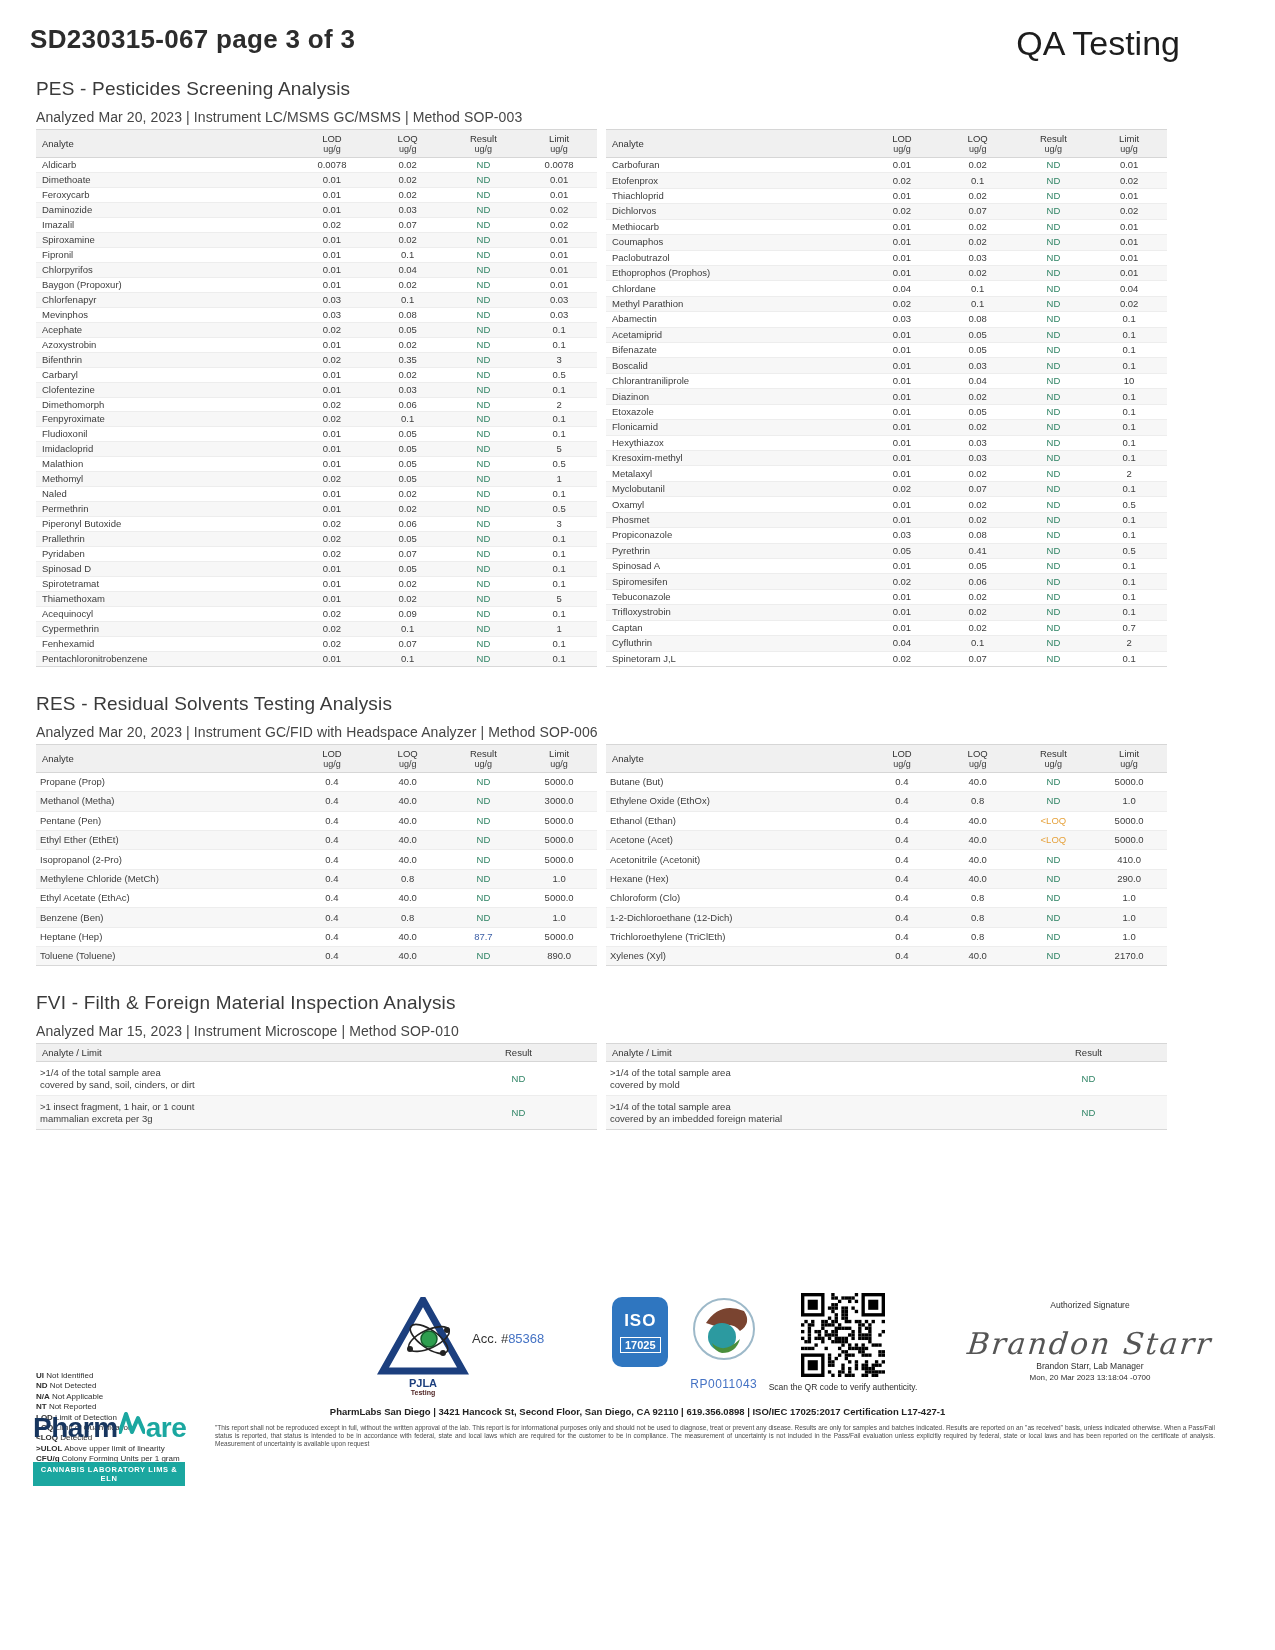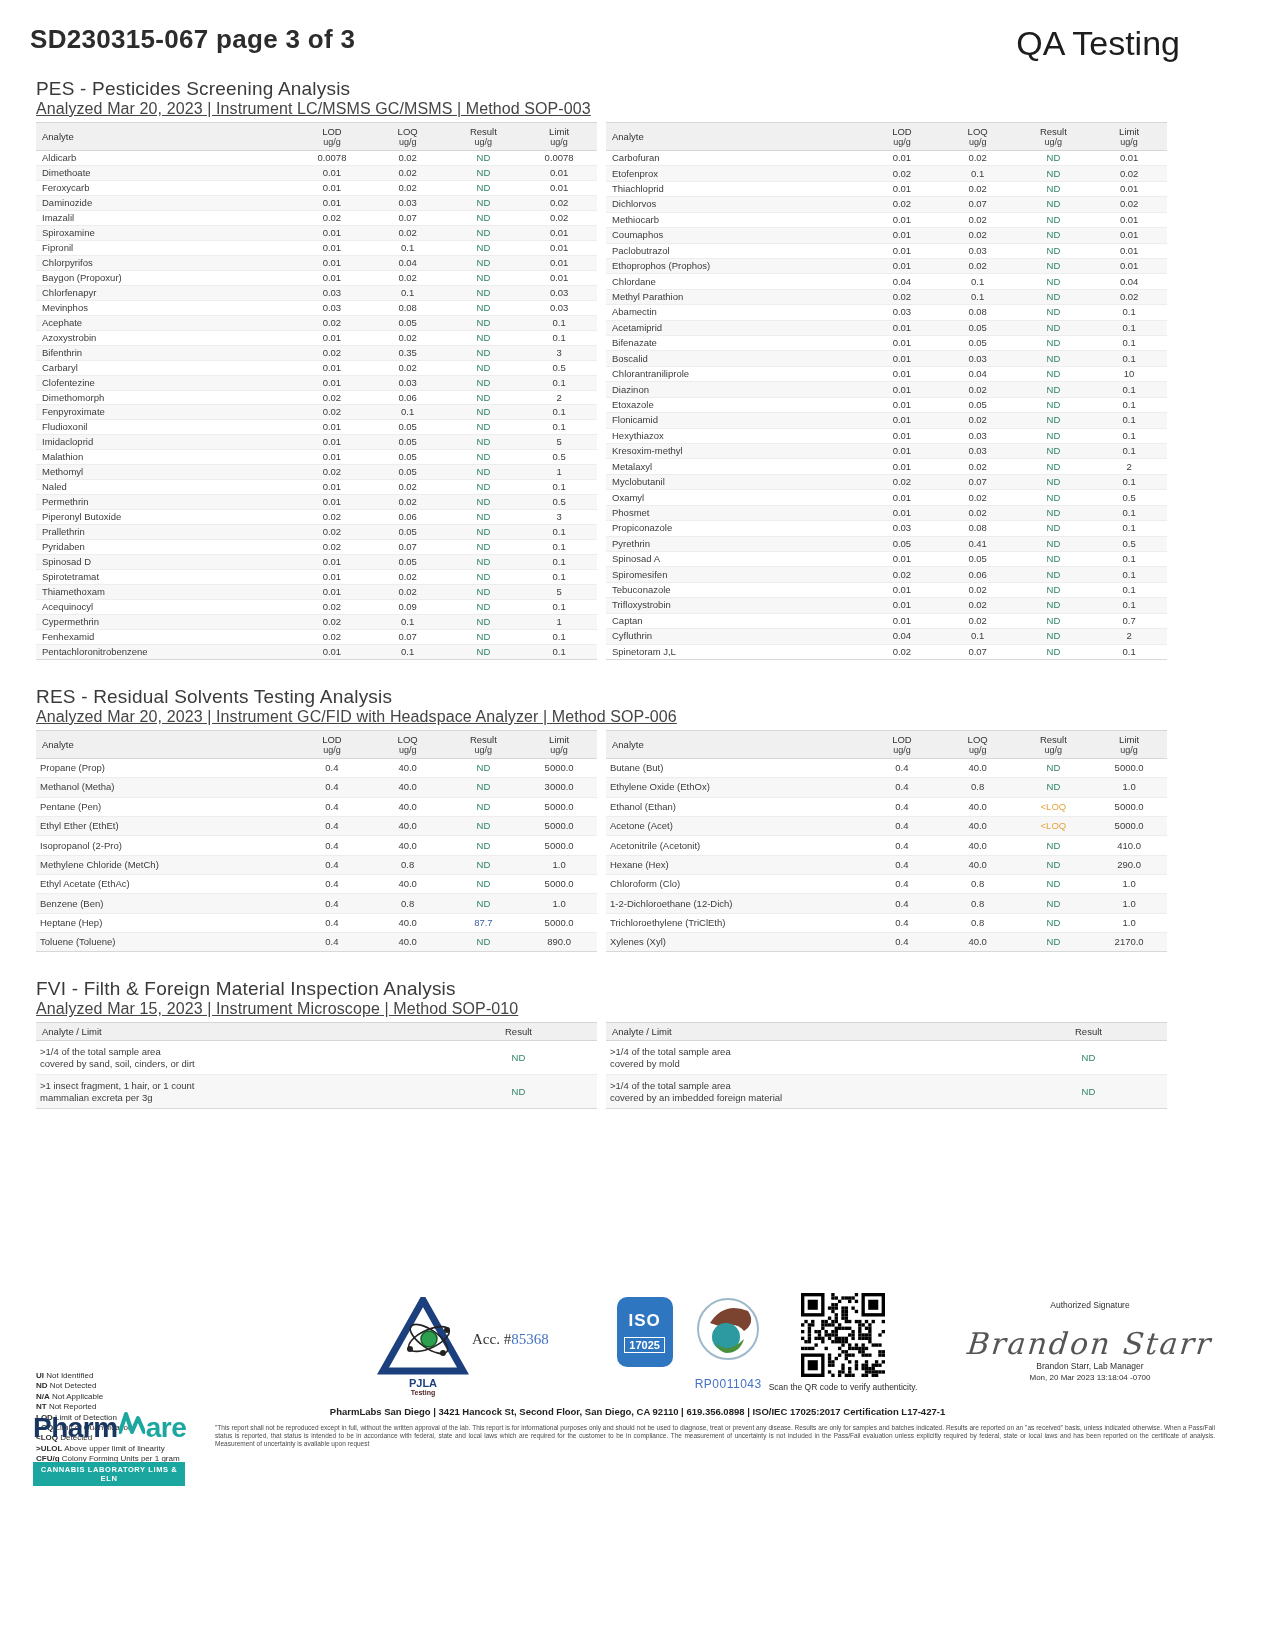--- a/index.html
+++ b/index.html
@@ -8,21 +8,21 @@
   .page { position:relative; width:1275px; height:1650px; background:#fff; margin:0 auto; overflow:hidden; }
 
   
   .doc-header { display:flex; justify-content:space-between; align-items:flex-start; padding:24px 95px 0 30px; }
   .doc-id { font-size:26px; font-weight:700; color:#2c2c2c; letter-spacing:0.3px; }
   .doc-type { font-size:34px; font-weight:400; color:#1d1d1d; }
 
   
   .content { padding:0 0 0 36px; width:1203px; }
   .section-title { font-size:19px; font-weight:500; color:#3a3a3a; margin-top:15px; letter-spacing:0.2px; }
-  .section-meta { font-size:16px; color:#454545; margin-bottom:4px; letter-spacing:0.1px;text-decoration:underline; }
+  .section-meta { font-size:14px; color:#454545; margin-top:9px; margin-bottom:4px; letter-spacing:0.1px; }
 
   .tables-wrap { display:flex; gap:9px; width:1131px; }
   table { border-collapse:collapse; table-layout:fixed; width:561px; }
   thead th { background:#f0f0f0; border-top:1px solid #d6d6d6; border-bottom:1px solid #d6d6d6;
              font-weight:400; font-size:9.5px; color:#333; padding:3px 4px; }
   thead th.h-analyte { text-align:left; padding-left:6px; }
   thead th .unit { display:block; font-size:9px; color:#3a3a3a; }
   tbody td { font-size:9.5px; color:#3c3c3c; padding:2px 4px; text-align:center; line-height:1.05;
              border-bottom:1px solid #ededed; overflow:hidden; white-space:nowrap; }
   tbody tr:nth-child(even) { background:#f7f7f7; }
@@ -39,21 +39,21 @@
   .fvi-tbl tbody td { white-space:pre-line; padding:5px 4px; line-height:1.2; }
 
   
   .legend { position:absolute; left:36px; top:1371px; font-size:8px; color:#2e2e2e; line-height:1.3; }
   .legend b { font-weight:700; }
 
   .cert-logos { position:absolute; left:368px; top:1297px; display:flex; align-items:flex-start; }
   .pjla { text-align:center; width:110px; }
   .pjla-name { font-size:11px; font-weight:700; color:#1c3f7e; margin-top:-2px; }
   .pjla-sub { font-size:7px; font-weight:700; color:#4a1f1f; }
-  .acc-line { font-size:15px; color:#333; margin-top:34px; margin-left:-6px; white-space:nowrap;font-family:Liberation Serif, serif; }
+  .acc-line { font-size:13px; color:#333; margin-top:34px; margin-left:-6px; white-space:nowrap; }
   .acc-line .acc-num { color:#4472c4; }
   .iso-badge { margin-left:68px; width:56px; height:70px; background:#2f76c0; border-radius:10px;
                display:flex; flex-direction:column; align-items:center; justify-content:center; color:#fff; }
   .iso-badge .iso-word { font-size:17px; font-weight:700; letter-spacing:1px; }
   .iso-badge .iso-num { font-size:11px; font-weight:700; border:1px solid #fff; padding:1px 4px; margin-top:6px; }
   .eco-logo { margin-left:22px; text-align:center; }
   .rp-num { font-size:12px; color:#4472c4; margin-top:12px; letter-spacing:0.5px; }
 
   .qr-block { position:absolute; left:738px; top:1293px; width:210px; text-align:center; }
   .qr-block svg { display:block; margin:0 auto; }

